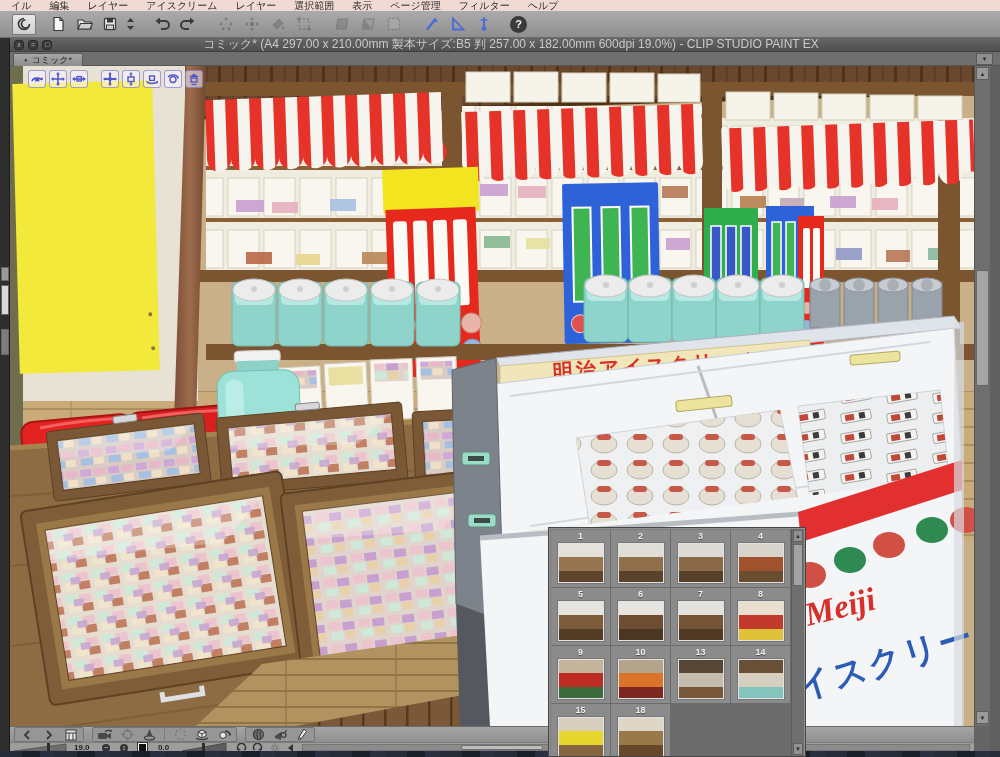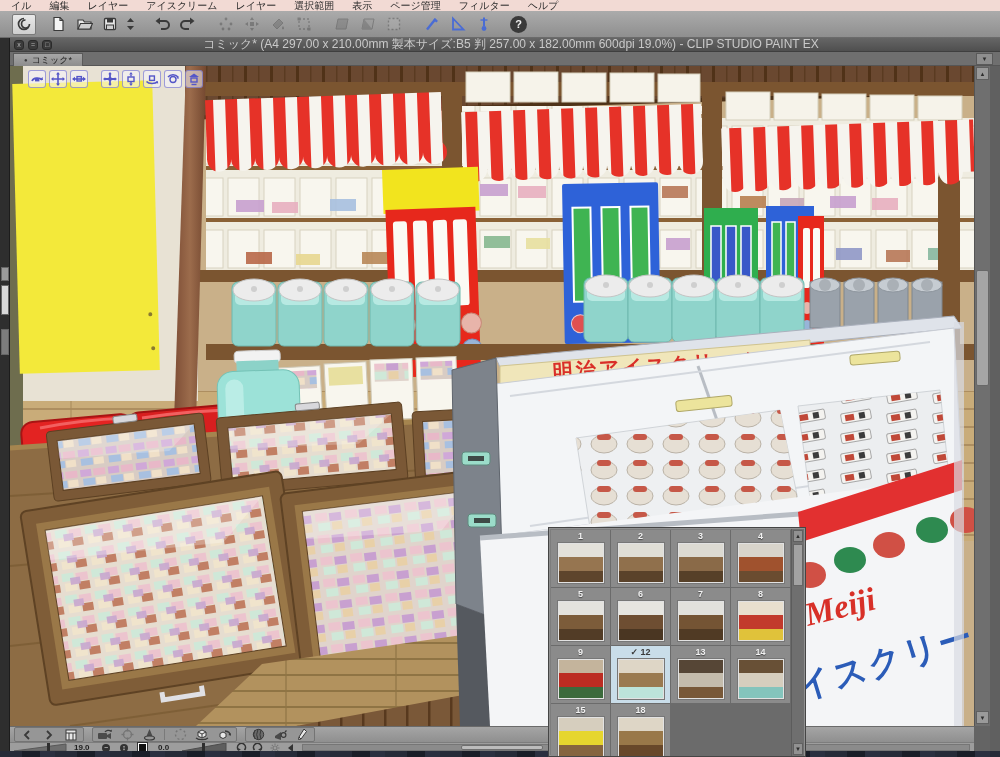--- a/index.html
+++ b/index.html
@@ -885,23 +885,23 @@
           <div class="thumb-img" style="background: linear-gradient(rgb(226, 225, 220) 0%, rgb(226, 225, 220) 34%, rgb(116, 84, 52) 34%, rgb(116, 84, 52) 72%, rgb(80, 58, 36) 72%, rgb(80, 58, 36) 100%);"></div>
         </div>
         <div class="thumb-tile">
           <div class="thumb-num">8</div>
           <div class="thumb-img" style="background: linear-gradient(rgb(232, 223, 206) 0%, rgb(232, 223, 206) 34%, rgb(194, 58, 44) 34%, rgb(194, 58, 44) 72%, rgb(224, 194, 58) 72%, rgb(224, 194, 58) 100%);"></div>
         </div>
         <div class="thumb-tile">
           <div class="thumb-num">9</div>
           <div class="thumb-img" style="background: linear-gradient(rgb(196, 180, 156) 0%, rgb(196, 180, 156) 34%, rgb(188, 44, 34) 34%, rgb(188, 44, 34) 72%, rgb(60, 106, 60) 72%, rgb(60, 106, 60) 100%);"></div>
         </div>
-        <div class="thumb-tile selected">
-          <div class="thumb-num">✓ 12</div>
-          <div class="thumb-img" style="background: linear-gradient(rgb(222, 214, 198) 0%, rgb(222, 214, 198) 34%, rgb(154, 122, 80) 34%, rgb(154, 122, 80) 72%, rgb(188, 228, 218) 72%, rgb(188, 228, 218) 100%);"></div>
+        <div class="thumb-tile">
+          <div class="thumb-num">10</div>
+          <div class="thumb-img" style="background: linear-gradient(rgb(180, 164, 140) 0%, rgb(180, 164, 140) 34%, rgb(218, 116, 40) 34%, rgb(218, 116, 40) 72%, rgb(124, 40, 32) 72%, rgb(124, 40, 32) 100%);"></div>
         </div>
         <div class="thumb-tile">
           <div class="thumb-num">13</div>
           <div class="thumb-img" style="background: linear-gradient(rgb(86, 70, 54) 0%, rgb(86, 70, 54) 34%, rgb(196, 188, 172) 34%, rgb(196, 188, 172) 72%, rgb(120, 88, 56) 72%, rgb(120, 88, 56) 100%);"></div>
         </div>
         <div class="thumb-tile">
           <div class="thumb-num">14</div>
           <div class="thumb-img" style="background: linear-gradient(rgb(104, 80, 54) 0%, rgb(104, 80, 54) 34%, rgb(214, 206, 190) 34%, rgb(214, 206, 190) 72%, rgb(132, 196, 188) 72%, rgb(132, 196, 188) 100%);"></div>
         </div>
         <div class="thumb-tile">

